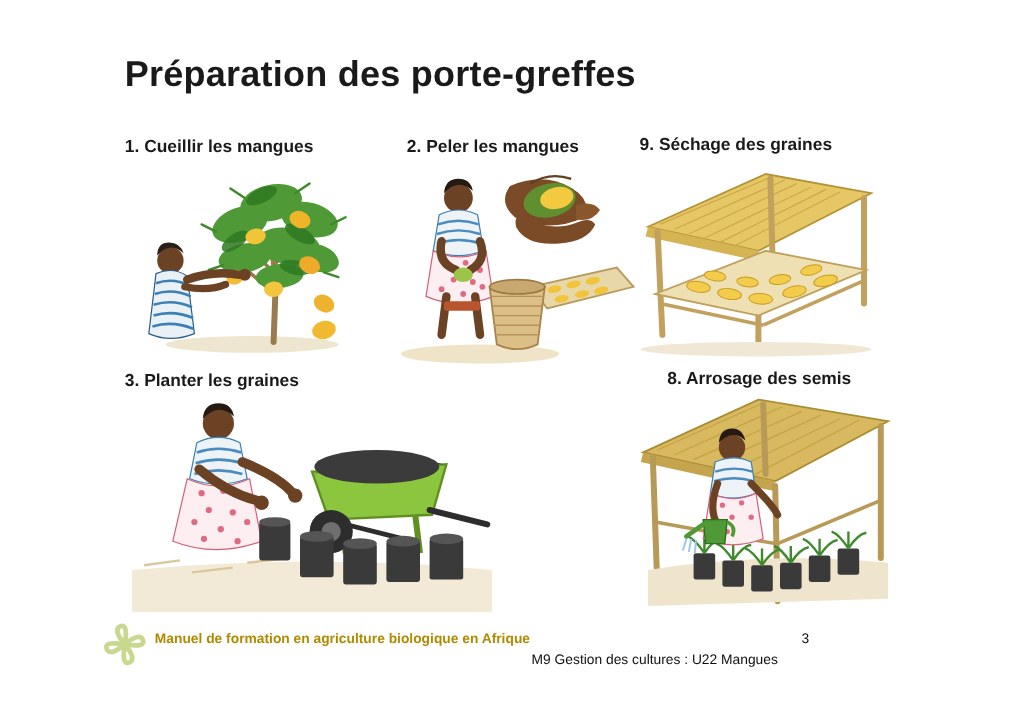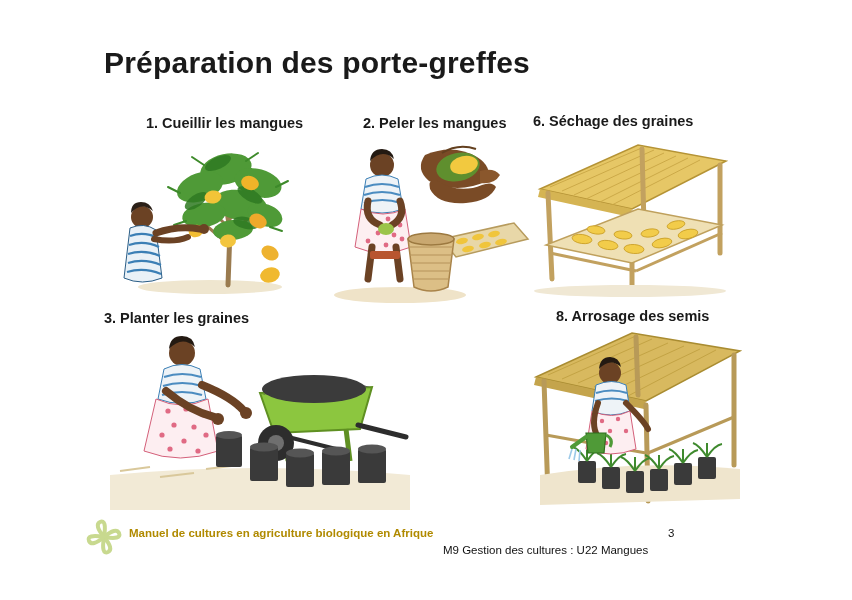--- a/index.html
+++ b/index.html
@@ -33,22 +33,22 @@
     white-space: nowrap;
   }
 
   .step-label {
     position: absolute;
     font-size: 14.5px;
     font-weight: bold;
     color: #1a1a1a;
     white-space: nowrap;
   }
-  #lbl1 { left: 104px; top: 115px; margin-left: 42px; }
-  #lbl2 { left: 339px; top: 115px; margin-left: 24px; }
+  #lbl1 { left: 104px; top: 115px; }
+  #lbl2 { left: 339px; top: 115px; }
   #lbl3 { left: 533px; top: 113px; }
   #lbl4 { left: 104px; top: 310px; }
   #lbl5 { left: 556px; top: 308px; }
 
   .illus {
     position: absolute;
   }
 
   
   .footer-logo {
@@ -88,21 +88,21 @@
 </style>
 </head>
 <body>
 
 <div class="page">
 
   <div class="page-title">Préparation des porte-greffes</div>
 
   <div class="step-label" id="lbl1">1. Cueillir les mangues</div>
   <div class="step-label" id="lbl2">2. Peler les mangues</div>
-  <div class="step-label" id="lbl3">6. Séchage des graines</div>
+  <div class="step-label" id="lbl3">9. Séchage des graines</div>
   <div class="step-label" id="lbl4">3. Planter les graines</div>
   <div class="step-label" id="lbl5">8. Arrosage des semis</div>
 
   <div class="illus" style="left:100px; top:135px; width:200px; height:165px;">
     <svg width="200" height="165" viewBox="0 0 200 165">
 
       <ellipse cx="110" cy="152" rx="72" ry="7" fill="#efe6cf"></ellipse>
 
       <path d="M128 150 L130 95 L126 70" stroke="#9a7b4f" stroke-width="5" fill="none" stroke-linecap="round"></path>
       <path d="M129 100 L150 82 M129 110 L108 92 M128 86 L146 68 M128 92 L110 74" stroke="#9a7b4f" stroke-width="3" fill="none" stroke-linecap="round"></path>
@@ -460,17 +460,17 @@
   <div class="footer-logo">
     <svg width="40" height="40" viewBox="0 0 40 40">
       <g fill="none" stroke="#c8d98f" stroke-width="4" stroke-linecap="round">
         <path d="M20 20 q-10 -12 -4 -15 q7 -3 4 15z"></path>
         <path d="M20 20 q12 -10 15 -4 q3 7 -15 4z"></path>
         <path d="M20 20 q10 12 4 15 q-7 3 -4 -15z"></path>
         <path d="M20 20 q-12 10 -15 4 q-3 -7 15 -4z"></path>
       </g>
     </svg>
   </div>
-  <div class="footer-org">Manuel de cultures en agriculture biologique en Afrique</div>
+  <div class="footer-org">Manuel de formation en agriculture biologique en Afrique</div>
   <div class="footer-center">M9 Gestion des cultures : U22 Mangues</div>
   <div class="footer-page">3</div>
 
 </div>
 
 </body></html>

